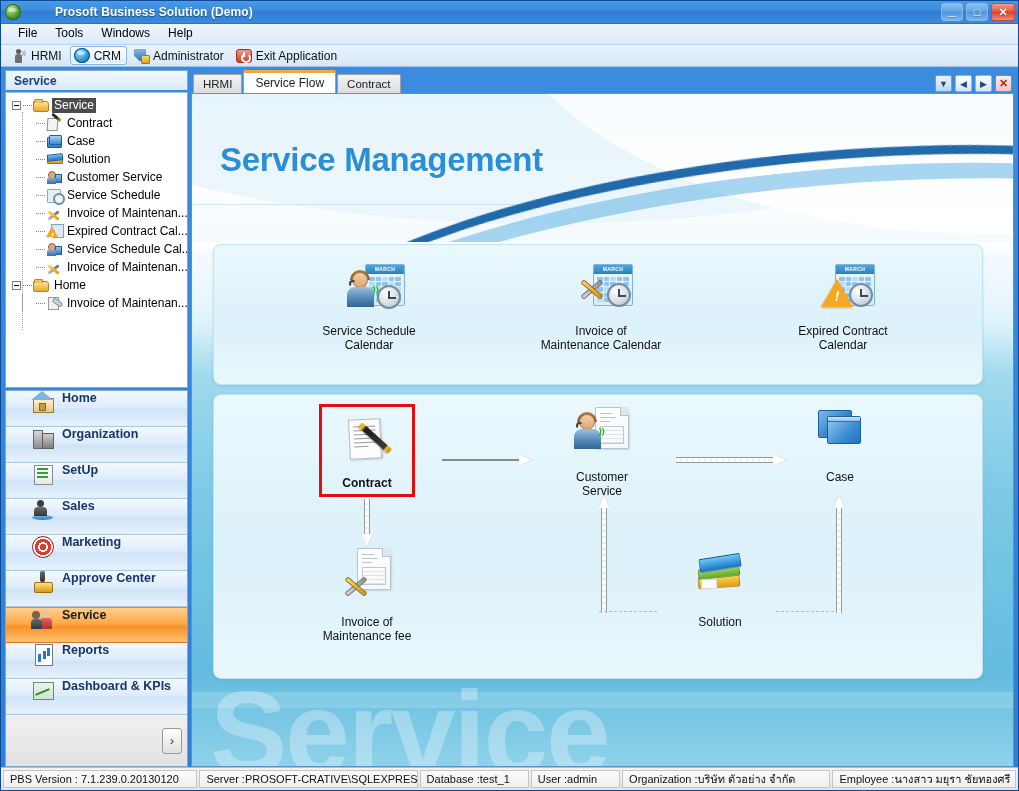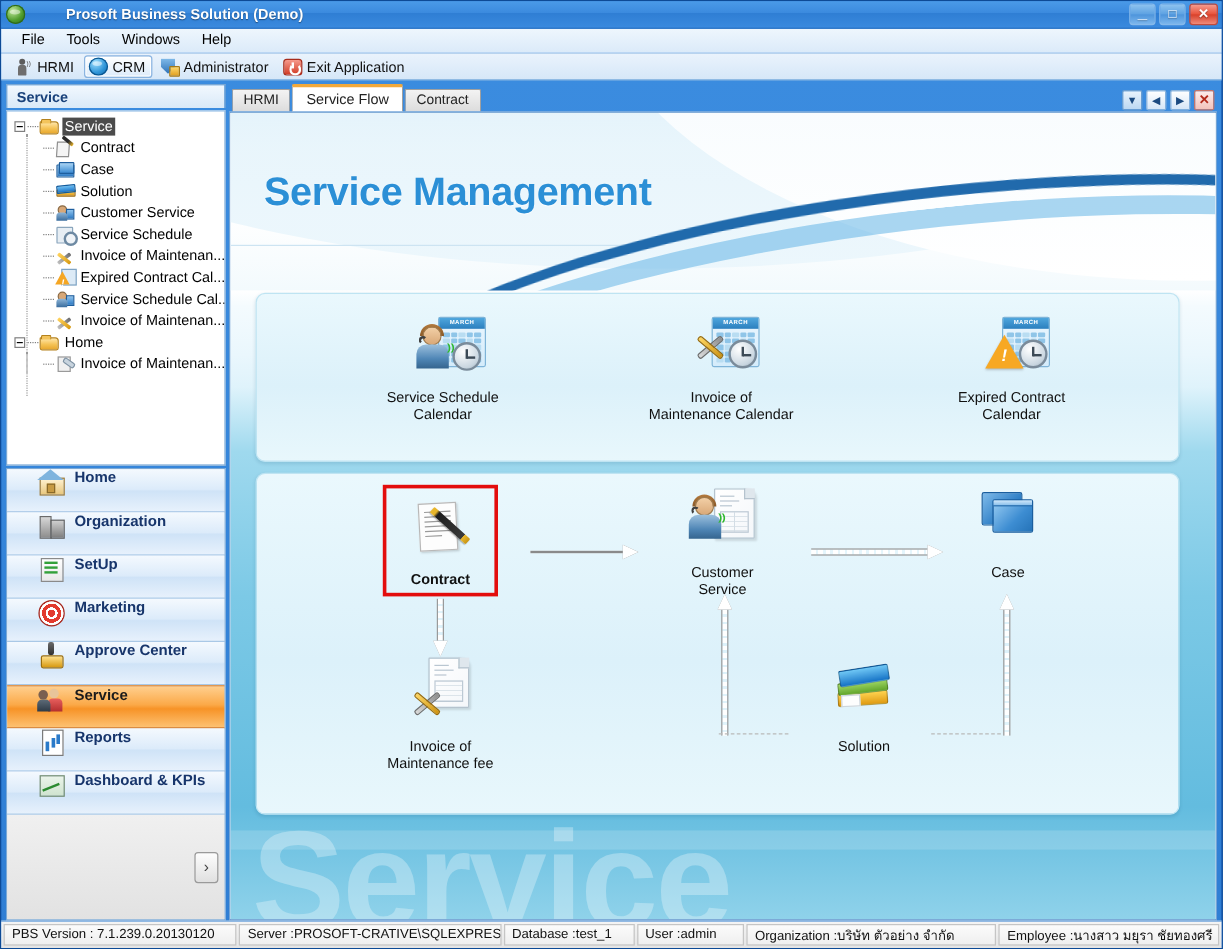--- a/index.html
+++ b/index.html
@@ -1047,20 +1047,26 @@
             </span>
           <span>Home</span>
         </div>
         <div class="navbtn">
           <span class="nb-ico nbi-org"></span>
           <span>Organization</span>
         </div>
         <div class="navbtn">
           <span class="nb-ico nbi-setup"></span>
           <span>SetUp</span>
+        </div>
+        <div class="navbtn">
+          <span class="nb-ico nbi-sales">
+              <i class="base"></i>
+            </span>
+          <span>Sales</span>
         </div>
         <div class="navbtn">
           <span class="nb-ico nbi-mkt"></span>
           <span>Marketing</span>
         </div>
         <div class="navbtn">
           <span class="nb-ico nbi-approve"></span>
           <span>Approve Center</span>
         </div>
         <div class="navbtn active">

